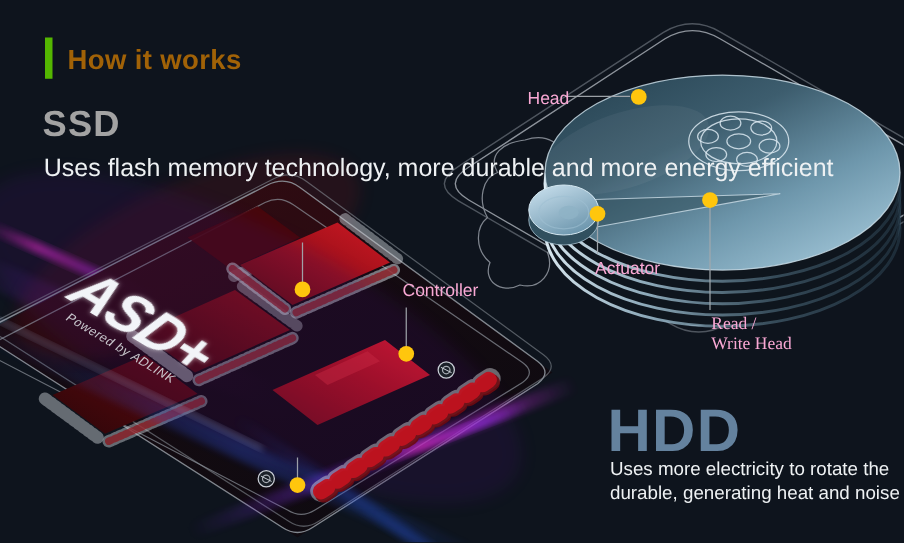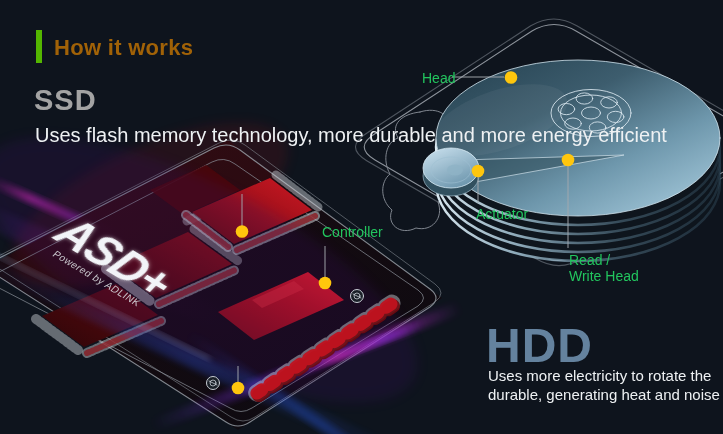--- a/index.html
+++ b/index.html
@@ -6,22 +6,22 @@
   #stage{position:relative;width:723px;height:434px;overflow:hidden;
          background:#0e141d;font-family:"Liberation Sans",sans-serif;}
   #art{position:absolute;left:0;top:0;}
   .txt{position:absolute;color:#eef1f3;}
   #header-bar{position:absolute;left:36px;top:30px;width:6px;height:33px;background:#54b601;}
   #header-title{left:54px;top:35px;font-size:22px;font-weight:bold;color:#a16207;letter-spacing:.3px;}
   #ssd-title{left:34px;top:84px;font-size:29px;font-weight:bold;color:#a3a3a3;letter-spacing:1px;}
   #ssd-desc{left:35px;top:126px;font-size:20px;line-height:19px;color:#eef1f3;}
   #hdd-title{left:486px;top:318px;font-size:48px;font-weight:bold;color:#64829e;letter-spacing:1px;}
   #hdd-desc{left:488px;top:366px;font-size:15px;line-height:19px;color:#eef1f3;}
-  .lbl{position:absolute;color:#22c55e;font-size:14px;line-height:16px;}
-  .lbl span{display:block;}
+  .lbl{position:absolute;color:#f9a8d4;font-size:14px;line-height:16px;}
+  .lbl span{display:block;font-family:Liberation Serif, serif;}
   #lbl-flash{left:240px;top:175px;}
   #lbl-controller{left:322px;top:224px;}
   #lbl-sata{left:147px;top:335px;width:91px;text-align:right;}
   #lbl-head{left:422px;top:70px;}
   #lbl-actuator{left:476px;top:206px;}
   #lbl-rw{left:569px;top:252px;}
 </style>
 </head>
 <body>
 

